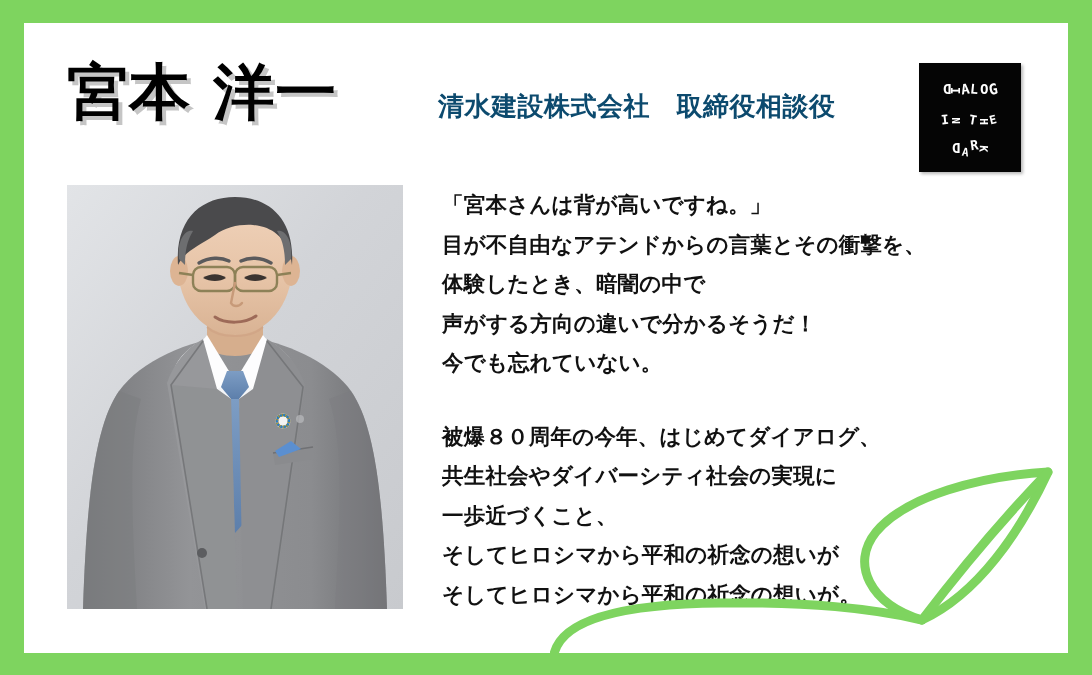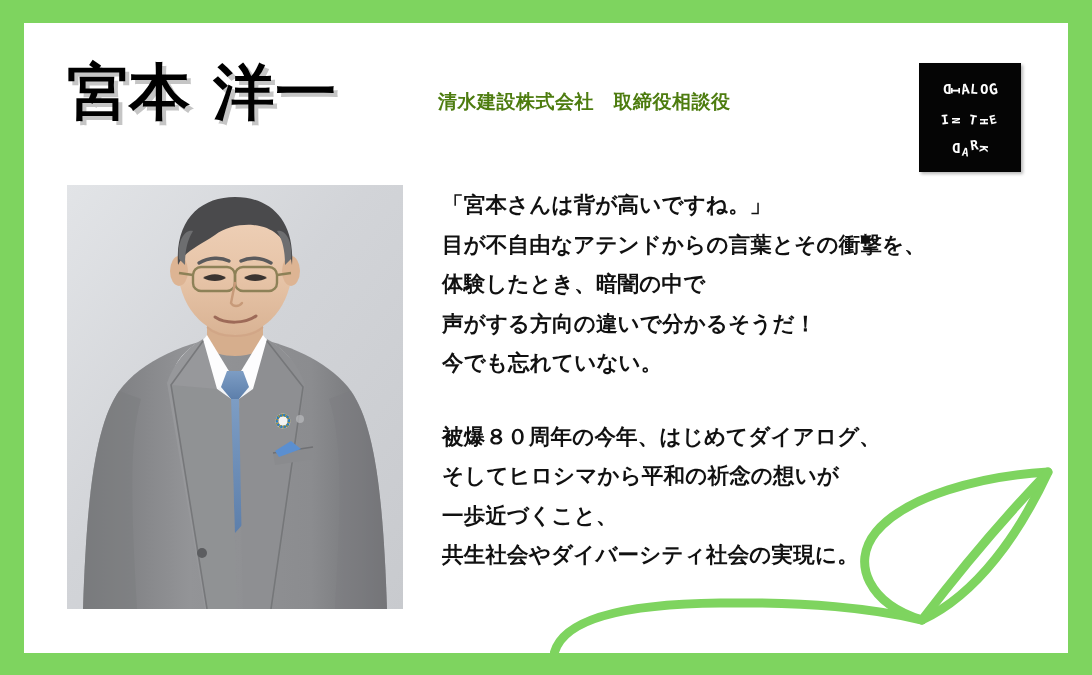--- a/index.html
+++ b/index.html
@@ -54,23 +54,23 @@
     color: #000000;
     text-shadow: 4px 4px 0 rgba(150,150,150,0.55);
     white-space: nowrap;
     line-height: 1;
   }
 
   .affiliation {
     position: absolute;
     left: 414px;
     top: 66px;
-    font-size: 19px;
-    font-weight: 700;
-    color: #4d7c0f;
+    font-size: 26px;
+    font-weight: 700;
+    color: #0c4a6e;
     white-space: nowrap;
     letter-spacing: 0.5px;
   }
 
   
   .did-logo {
     position: absolute;
     left: 895px;
     top: 40px;
     width: 102px;
@@ -259,23 +259,24 @@
     </div>
 
     <div class="body-copy">
       <p>「宮本さんは背が高いですね。」</p>
       <p>目が不自由なアテンドからの言葉とその衝撃を、</p>
       <p>体験したとき、暗闇の中で</p>
       <p>声がする方向の違いで分かるそうだ！</p>
       <p>今でも忘れていない。</p>
       <div class="para-gap"></div>
       <p>被爆８０周年の今年、はじめてダイアログ、</p>
+      <p>共生社会やダイバーシティ社会の実現に</p>
+      <p>一歩近づくこと、</p>
       <p>そしてヒロシマから平和の祈念の想いが</p>
-      <p>一歩近づくこと、</p>
-      <p>共生社会やダイバーシティ社会の実現に。</p>
+      <p>そしてヒロシマから平和の祈念の想いが。</p>
     </div>
 
     <svg class="leaf-deco" viewBox="0 0 520 200">
       <g fill="none" stroke="#7ED45F" stroke-width="9" stroke-linecap="round" stroke-linejoin="round">
 
         <path d="M4 200 C 12 166 70 150 170 149 C 260 148 320 154 372 166"></path>
 
         <path d="M372 166 C 320 150 300 110 326 78 C 356 42 430 22 498 18
                  C 470 78 428 140 372 166 Z"></path>
 

